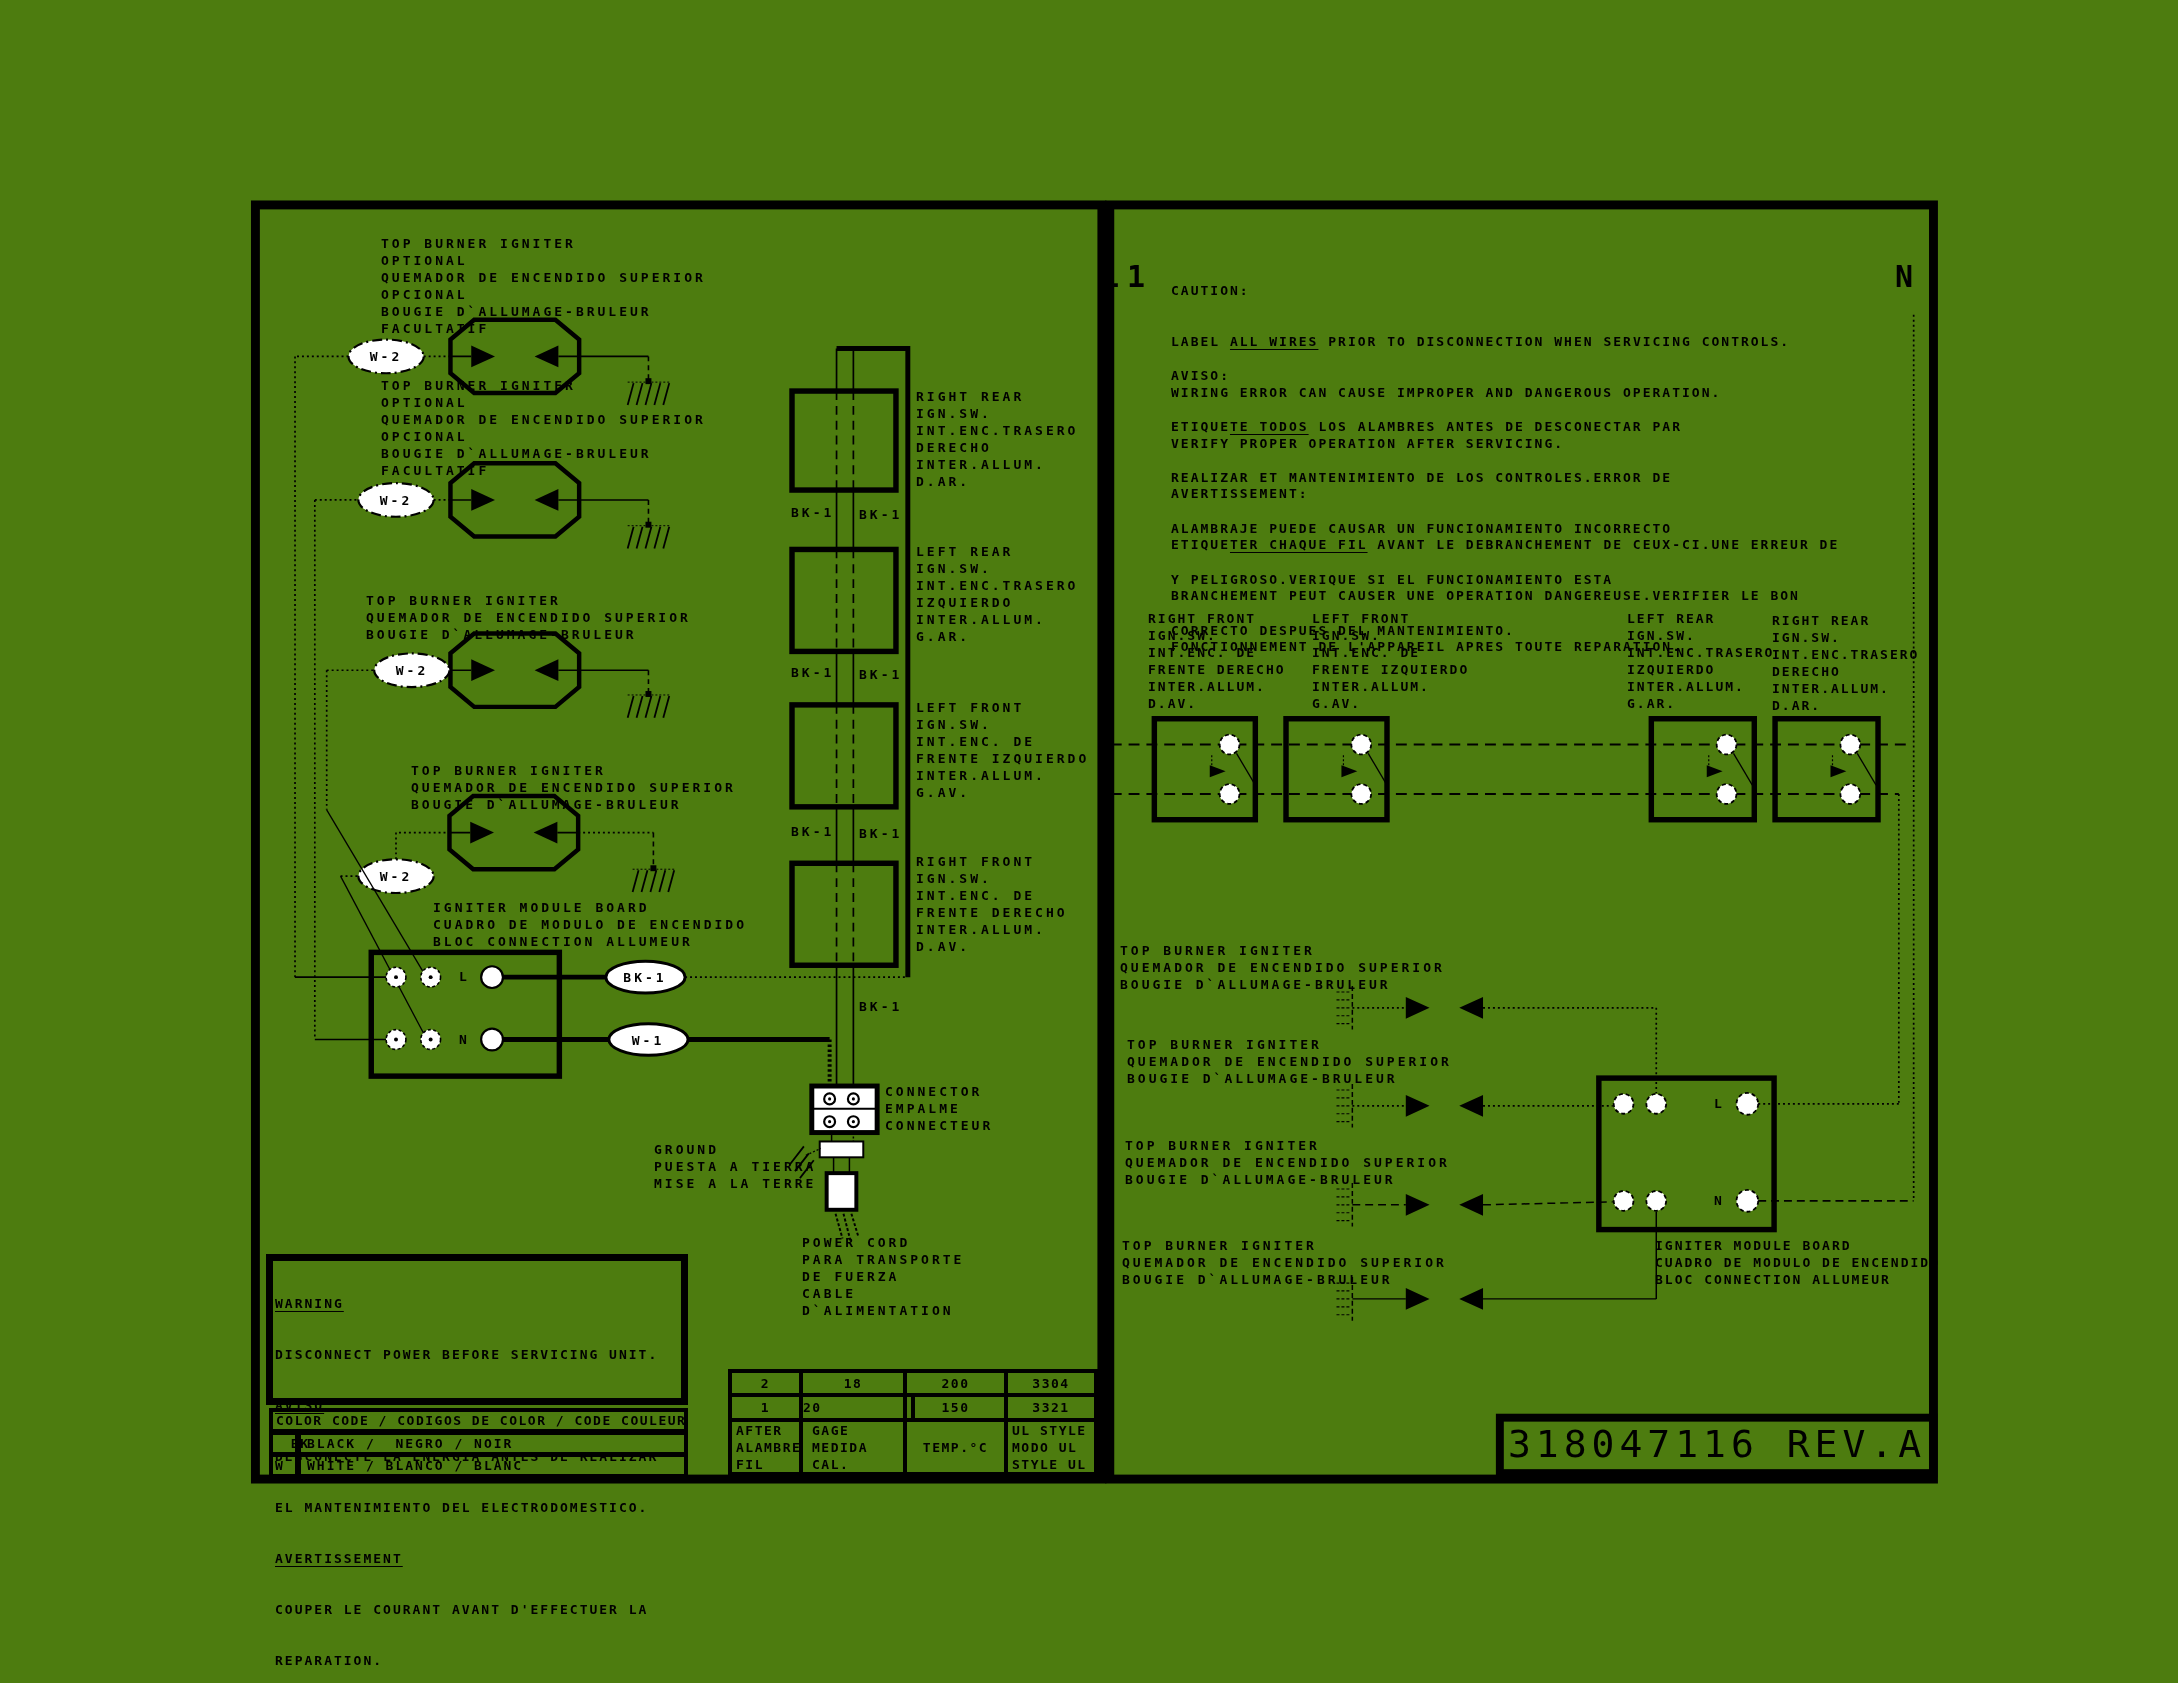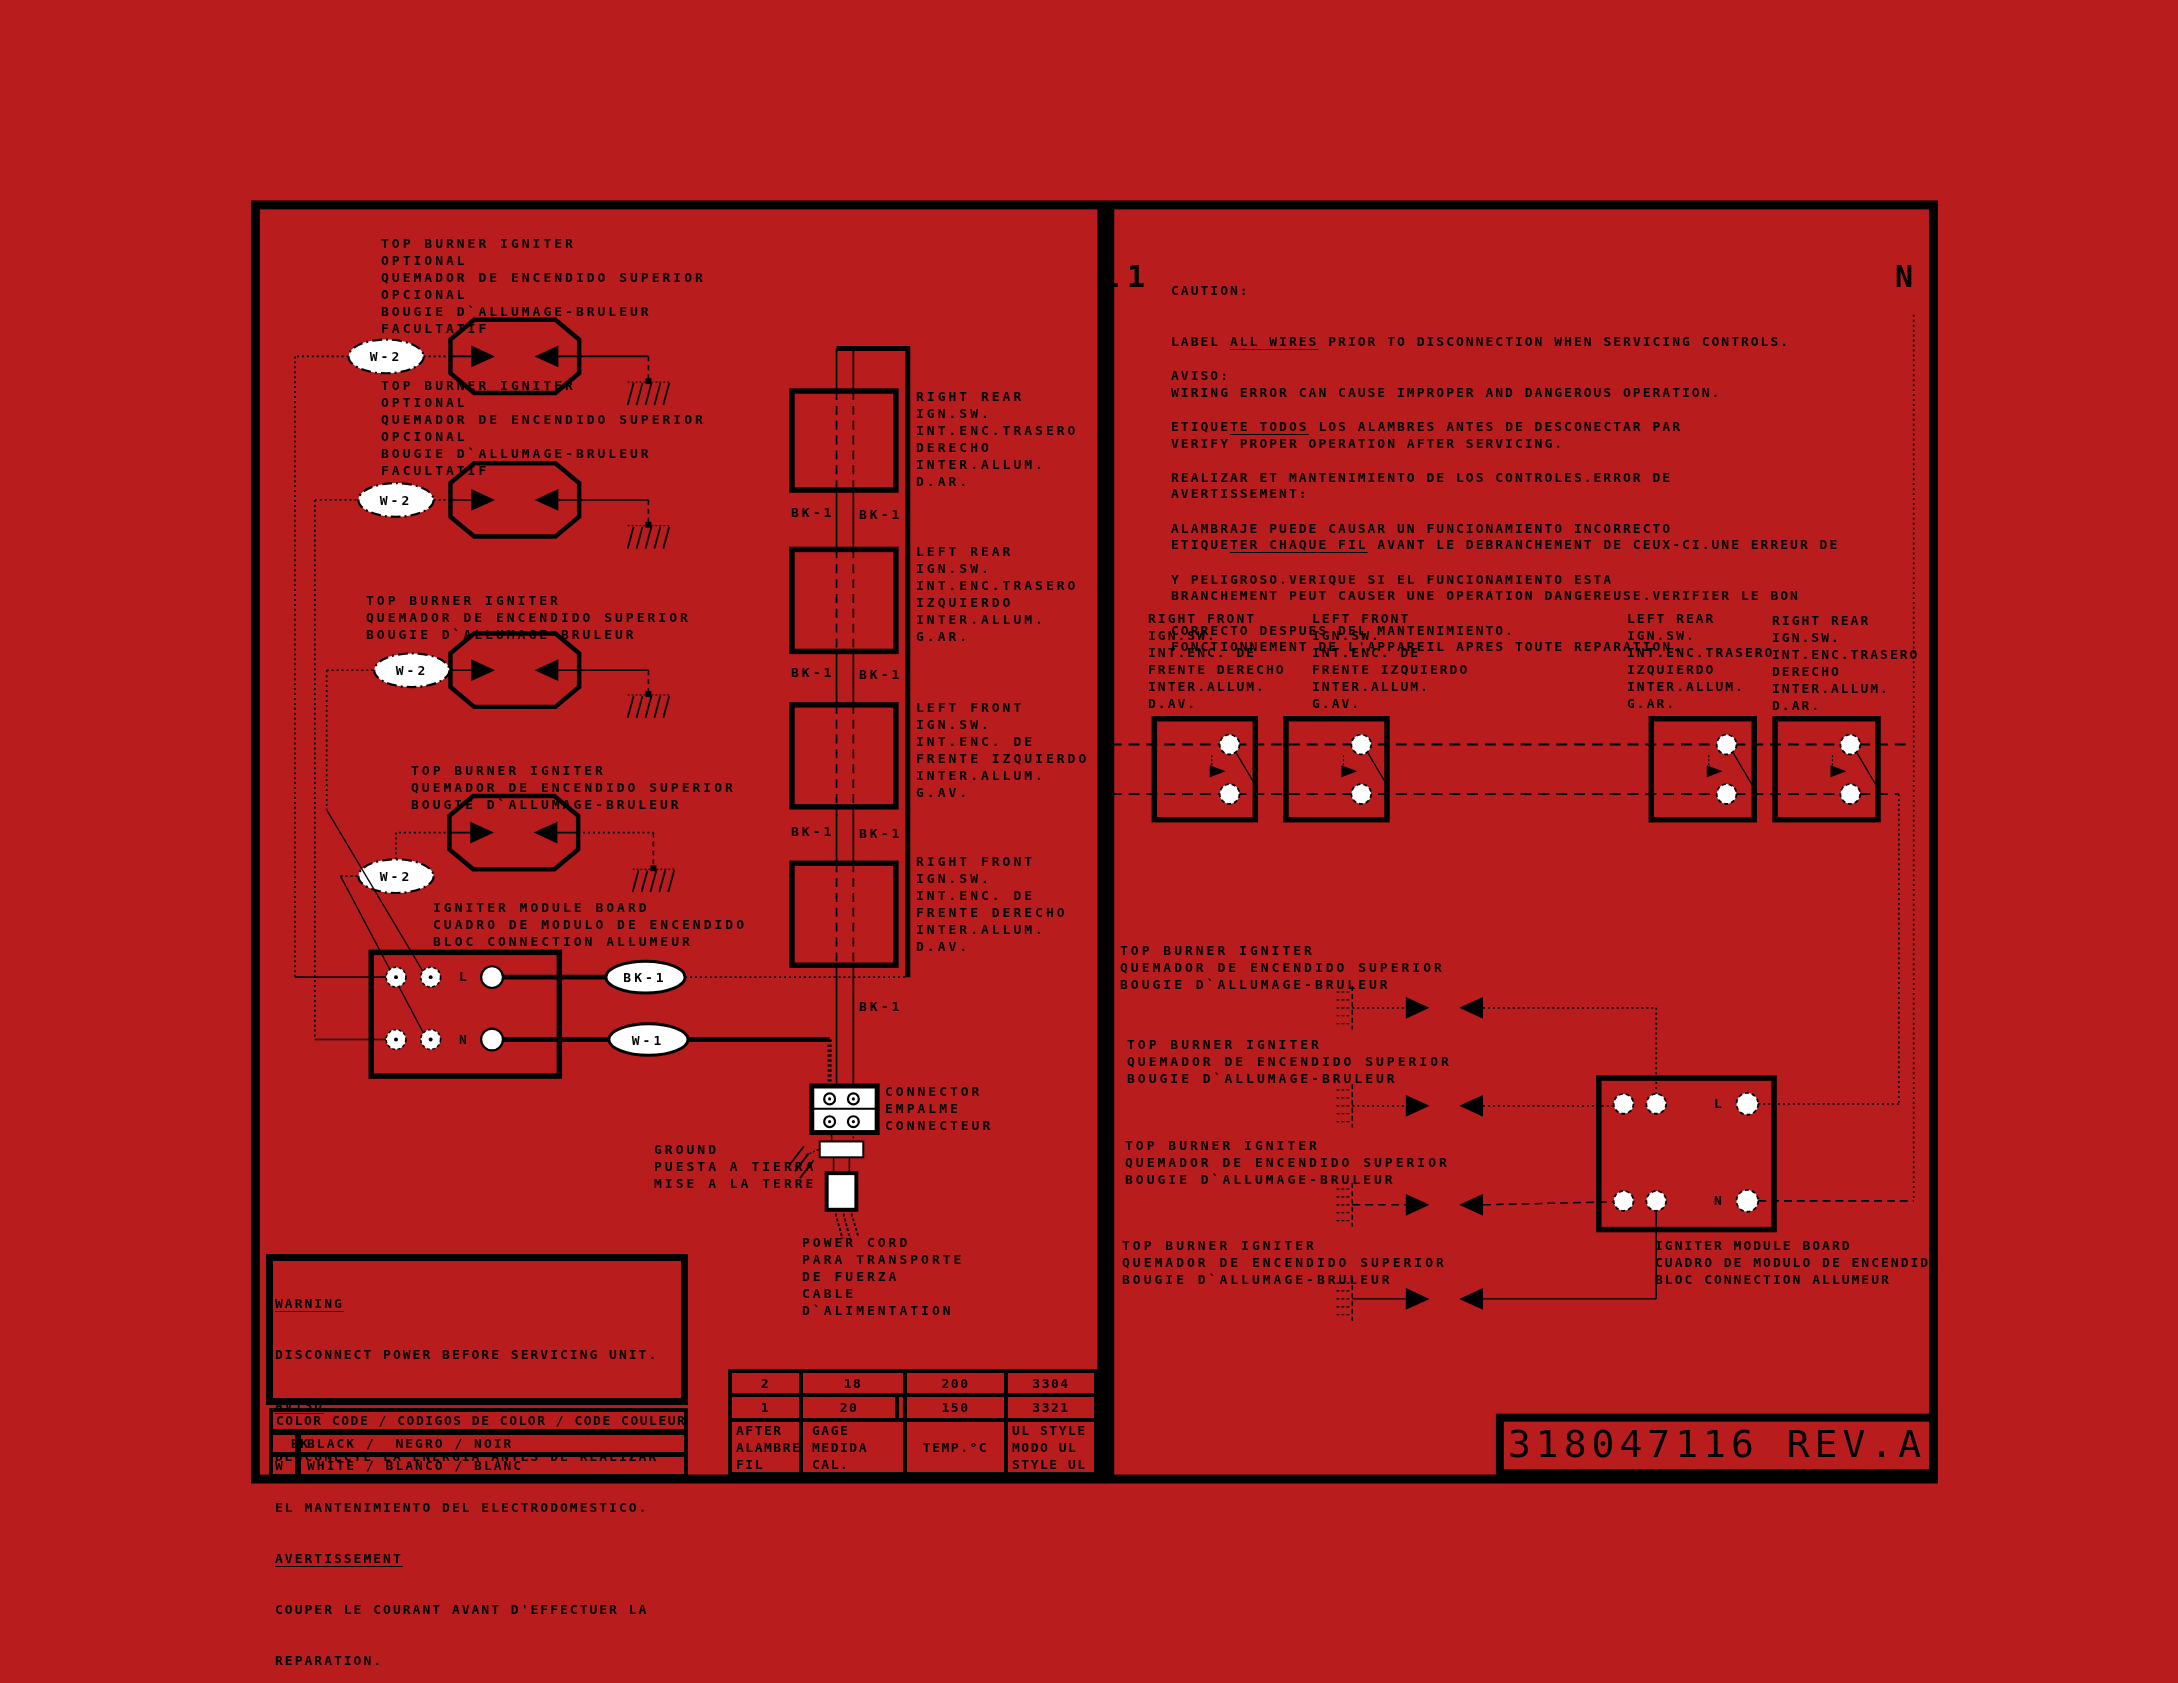--- a/index.html
+++ b/index.html
@@ -1,16 +1,16 @@
 <!DOCTYPE html>
 <html><head>
 <meta charset="utf-8">
 <style>
   html,body{margin:0;padding:0;background:#fff;}
-  #canvas{position:relative;width:2178px;height:1683px;background:#b91c1c;overflow:hidden;
+  #canvas{position:relative;width:2178px;height:1683px;background:#4d7c0f;overflow:hidden;
           font-family:"DejaVu Sans Mono",monospace;color:#000;}
   svg{position:absolute;left:0;top:0;}
   .lbl{position:absolute;font:700 13px "DejaVu Sans Mono",monospace;letter-spacing:3px;
        line-height:17px;white-space:pre;color:#000;}
   .lbl>div{height:17px;}
   .tight{letter-spacing:2px;}
   .xtight{letter-spacing:1.5px;}
   .ctr{transform:translate(-50%,-50%);}
   .u{text-decoration:underline;text-underline-offset:3px;}
   .big{font:700 30px "DejaVu Sans Mono",monospace;letter-spacing:8px;}
@@ -279,21 +279,21 @@
   <div class="cell" style="left:903px;top:1369px;width:105px;height:28px;justify-content:center">
         <span class="lbl xtight" style="position:static">200</span>
       </div>
   <div class="cell" style="left:1004px;top:1369px;width:94px;height:28px;justify-content:center">
         <span class="lbl xtight" style="position:static">3304</span>
       </div>
 
   <div class="cell" style="left:728px;top:1393px;width:75px;height:29px;justify-content:center">
         <span class="lbl xtight" style="position:static">1</span>
       </div>
-  <div class="cell" style="left:799px;top:1393px;width:100px;height:29px;justify-content:center">
+  <div class="cell" style="left:799px;top:1393px;width:116px;height:29px;">
         <span class="lbl xtight" style="position:static">20</span>
       </div>
   <div class="cell" style="left:903px;top:1393px;width:105px;height:29px;justify-content:center">
         <span class="lbl xtight" style="position:static">150</span>
       </div>
   <div class="cell" style="left:1004px;top:1393px;width:94px;height:29px;justify-content:center">
         <span class="lbl xtight" style="position:static">3321</span>
       </div>
 
   <div class="cell" style="left:728px;top:1418px;width:75px;height:58px">

